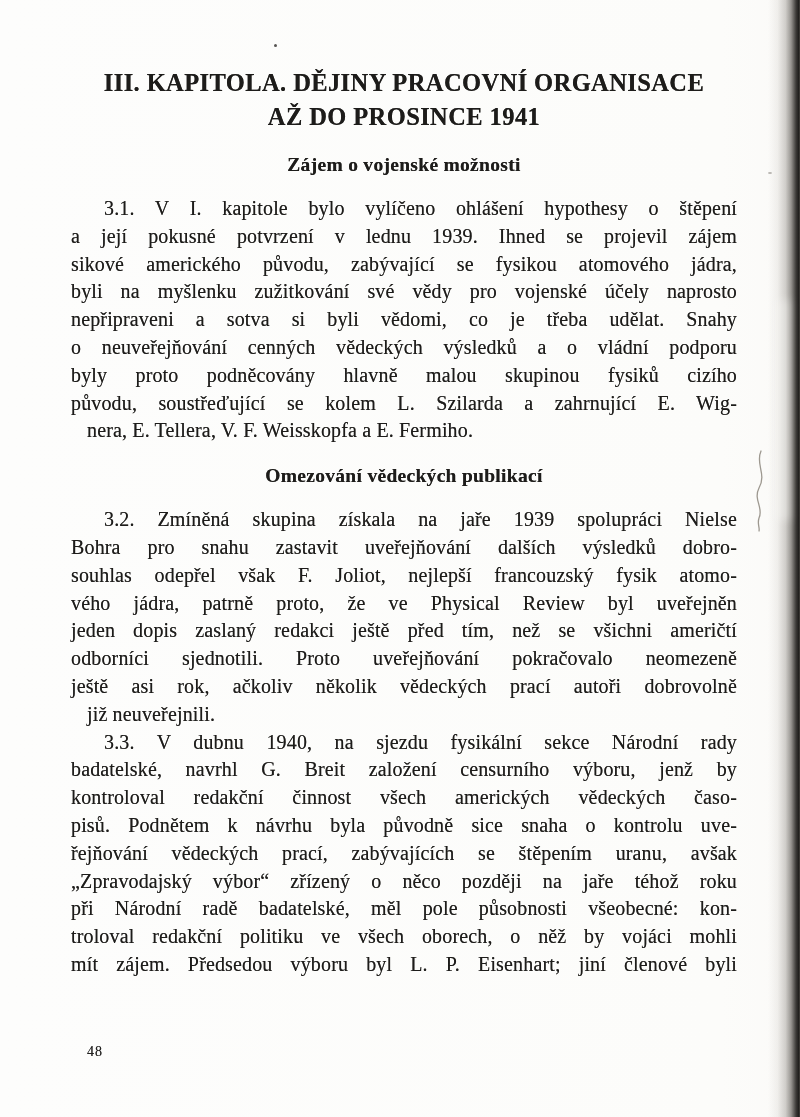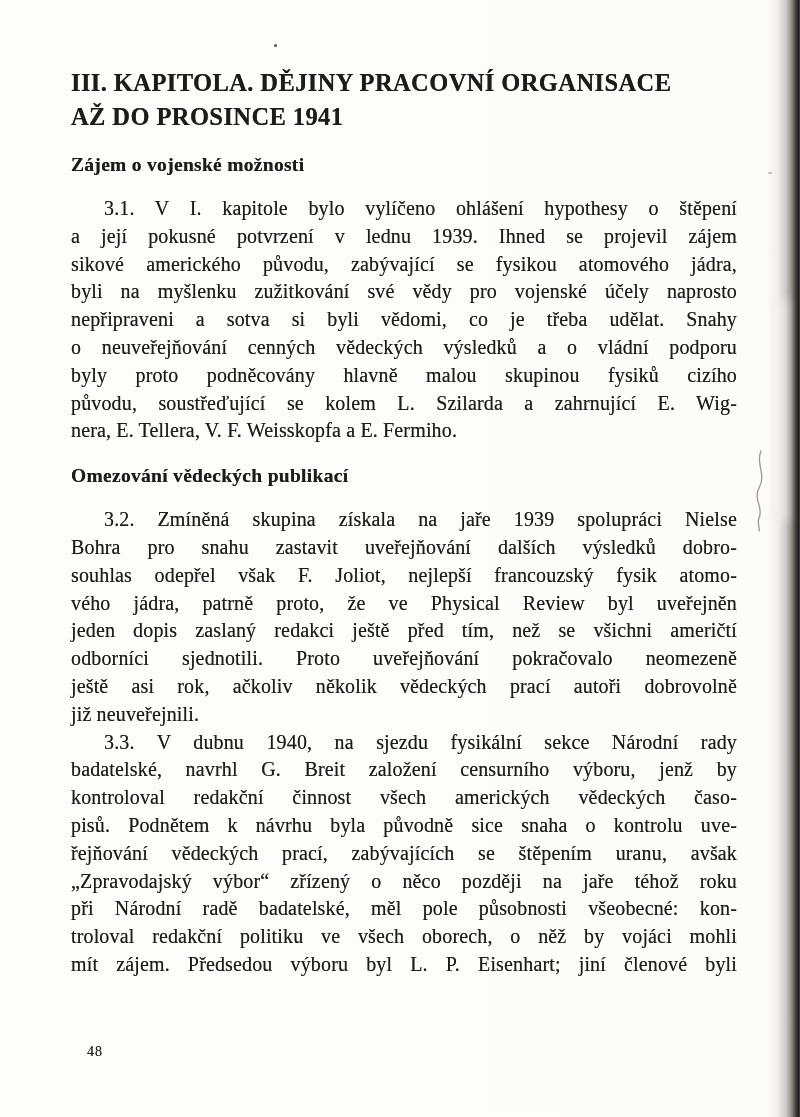--- a/index.html
+++ b/index.html
@@ -32,48 +32,48 @@
     position: absolute; top: 300px; right: 10px; height: 220px; width: 14px;
     background: rgba(252,252,250,0.35);
     filter: blur(4px);
   }
   .content {
     position: absolute; left: 71px; top: 0; width: 666px;
     color: #1d1c1a;
   }
   .chapter-title {
     margin-top: 66px;
-    text-align: left;
+    text-align: center;
     font-weight: bold;
     font-size: 24.5px;
     line-height: 34px;
     letter-spacing: 0.4px;
     text-shadow: 0 0 0.6px rgba(25,24,22,0.8);
   }
   .section-heading {
-    text-align: left;
+    text-align: center;
     font-weight: bold;
     font-size: 19.5px;
     line-height: 26px;
     margin: 18px 0 17px 0;
     letter-spacing: 0.3px;
     text-shadow: 0 0 0.5px rgba(25,24,22,0.75);
   }
   .paragraph { margin: 0; }
   .line {
     font-size: 20px;
     line-height: 27.8px;
     text-align: justify;
     text-align-last: justify;
     text-justify: inter-word;
     letter-spacing: 0.15px;
     text-shadow: 0 0 0.45px rgba(30,29,27,0.65);
     white-space: normal;
   }
-  .line.no-just { text-align-last: left; }
+  .line.no-just { text-align-last: left; margin-left: 16px; }
   .line.indent { text-indent: 33px; }
   .it { }
   .page-number {
     position: absolute; left: 87px; top: 1044px;
     font-size: 14px;
     letter-spacing: 1px;
     color: #222120;
     text-shadow: 0 0 0.4px rgba(30,29,27,0.6);
   }
   .dust-speck {

